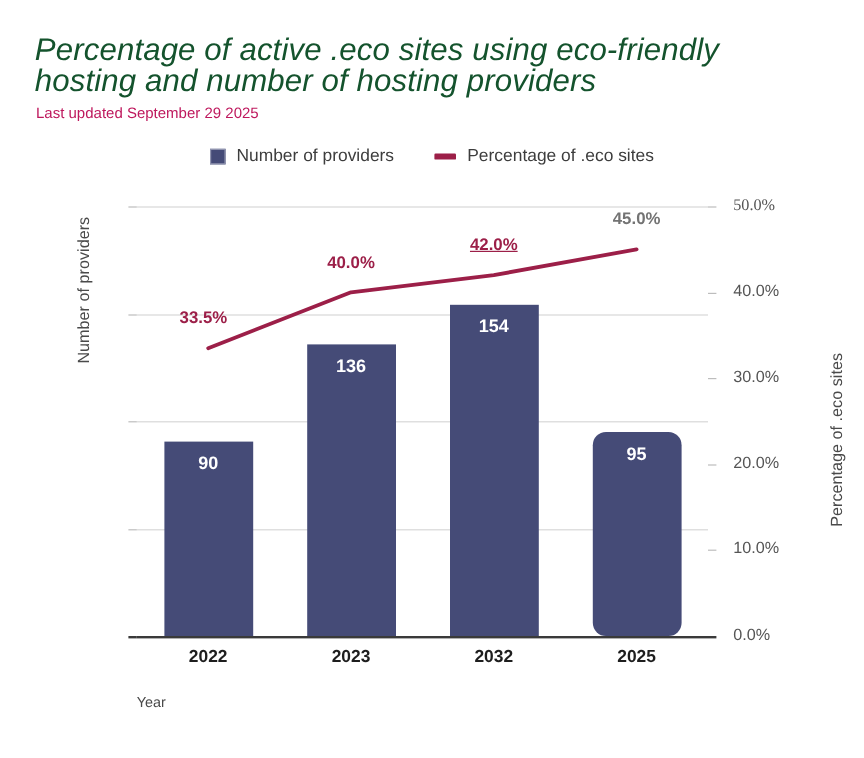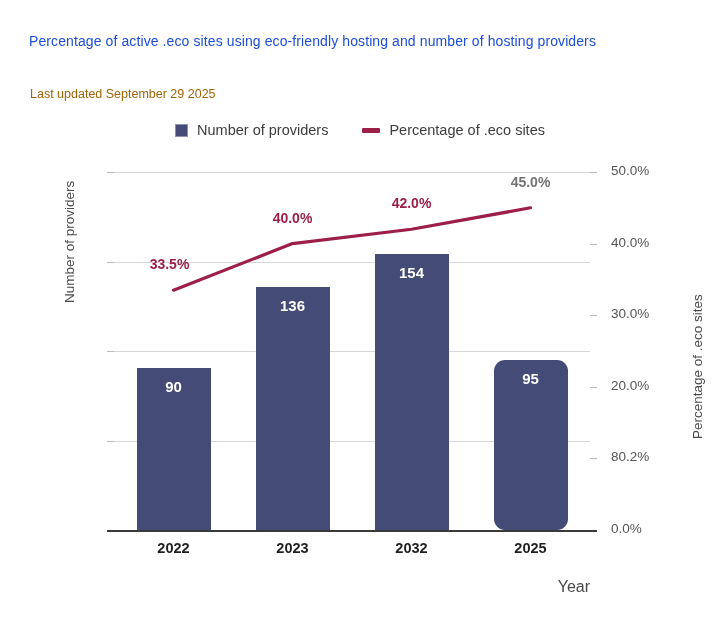--- a/index.html
+++ b/index.html
@@ -18,32 +18,33 @@
     width: 720px;
     height: 632px;
   }
 
   
   .chart-title {
     position: absolute;
     left: 29px;
     top: 28px;
     width: 650px;
-    font-size: 14px;
+    font-size: 26px;
     line-height: 26px;
-    color: #1d4ed8;
+    color: #14532d;
     font-weight: 400;
     letter-spacing: 0.1px;
+    font-style: italic;
   }
   .chart-subtitle {
     position: absolute;
     left: 30px;
     top: 87px;
     font-size: 12.5px;
-    color: #a16207;
+    color: #be185d;
     font-weight: 400;
   }
 
   
   .legend {
     position: absolute;
     left: 0;
     top: 122px;
     width: 720px;
     display: flex;
@@ -137,22 +138,22 @@
     transform-origin: left top;
     font-size: 13.5px;
     color: #4a4a4a;
     white-space: nowrap;
   }
   .axis-title-x {
     position: absolute;
     left: 0;
     top: 406px;
     width: 476px;
-    text-align: right;
-    font-size: 16px;
+    text-align: left;
+    font-size: 12px;
     color: #4a4a4a;
   }
 
   
   .bar {
     position: absolute;
     background: #454b77;
     bottom: 0;
     text-decoration: underline;
   }
@@ -222,29 +223,29 @@
         <div class="tick-left" style="top: 268.5px;"></div>
         <div class="gridline" style="top: 179px;"></div>
         <div class="tick-left" style="top: 179px;"></div>
         <div class="gridline" style="top: 89.5px;"></div>
         <div class="tick-left" style="top: 89.5px;"></div>
         <div class="gridline" style="top: 0px;"></div>
         <div class="tick-left" style="top: 0px;"></div>
         <div class="tick-right major" style="top: 358px;"></div>
         <div class="ylab-right" style="top: 349px;">0.0%</div>
         <div class="tick-right" style="top: 286.4px;"></div>
-        <div class="ylab-right" style="top: 277.4px;">80.2%</div>
+        <div class="ylab-right" style="top: 277.4px;">10.0%</div>
         <div class="tick-right" style="top: 214.8px;"></div>
         <div class="ylab-right" style="top: 205.8px;">20.0%</div>
         <div class="tick-right" style="top: 143.2px;"></div>
         <div class="ylab-right" style="top: 134.2px; text-align: center;">30.0%</div>
         <div class="tick-right" style="top: 71.6px;"></div>
         <div class="ylab-right" style="top: 62.6px;">40.0%</div>
         <div class="tick-right" style="top: 0px;"></div>
-        <div class="ylab-right" style="top: -9px;">50.0%</div>
+        <div class="ylab-right" style="top: -9px; font-family: Liberation Serif, serif;">50.0%</div>
       </div>
 
     <div id="barlayer">
         <div class="bar" style="left: 22.5px; width: 74px; height: 162px; background: rgb(69, 75, 119);">
           <div class="bar-value">90</div>
         </div>
         <div class="bar" style="left: 141.5px; width: 74px; height: 243.44px; background: rgb(69, 75, 119);">
           <div class="bar-value">136</div>
         </div>
         <div class="bar" style="left: 260.5px; width: 74px; height: 275.66px; background: rgb(69, 75, 119);">
@@ -255,21 +256,21 @@
         </div>
       </div>
 
     <svg class="line-svg" viewBox="0 0 476 358" preserveAspectRatio="none">
       <polyline id="pctline" fill="none" stroke="#9c1f48" stroke-width="3.2" stroke-linejoin="round" stroke-linecap="round" points="59.5,118.13999999999999 178.5,71.59999999999997 297.5,57.28000000000003 416.5,35.80000000000001"></polyline>
     </svg>
 
     <div id="pctlabels">
         <div class="pct-label" style="left: 55.5px; top: 84.14px; color: rgb(156, 31, 72);">33.5%</div>
         <div class="pct-label" style="left: 178.5px; top: 37.6px; color: rgb(156, 31, 72);">40.0%</div>
-        <div class="pct-label" style="left: 297.5px; top: 23.28px; color: rgb(156, 31, 72);">42.0%</div>
+        <div class="pct-label" style="left: 297.5px; top: 23.28px; color: rgb(156, 31, 72); text-decoration: underline;">42.0%</div>
         <div class="pct-label" style="left: 416.5px; top: 1.8px; color: #737373;">45.0%</div>
       </div>
 
     <div class="axis-line-bottom"></div>
 
     <div id="xlabels">
         <div class="xlab" style="left: 59.5px;">2022</div>
         <div class="xlab" style="left: 178.5px; text-align: right;">2023</div>
         <div class="xlab" style="left: 297.5px;">2032</div>
         <div class="xlab" style="left: 416.5px;">2025</div>

